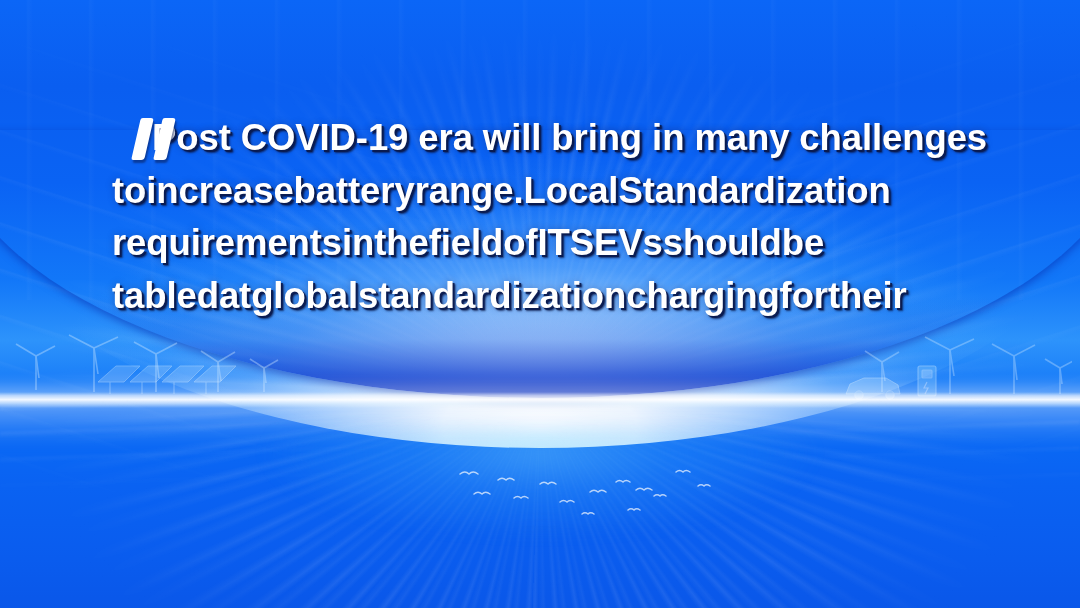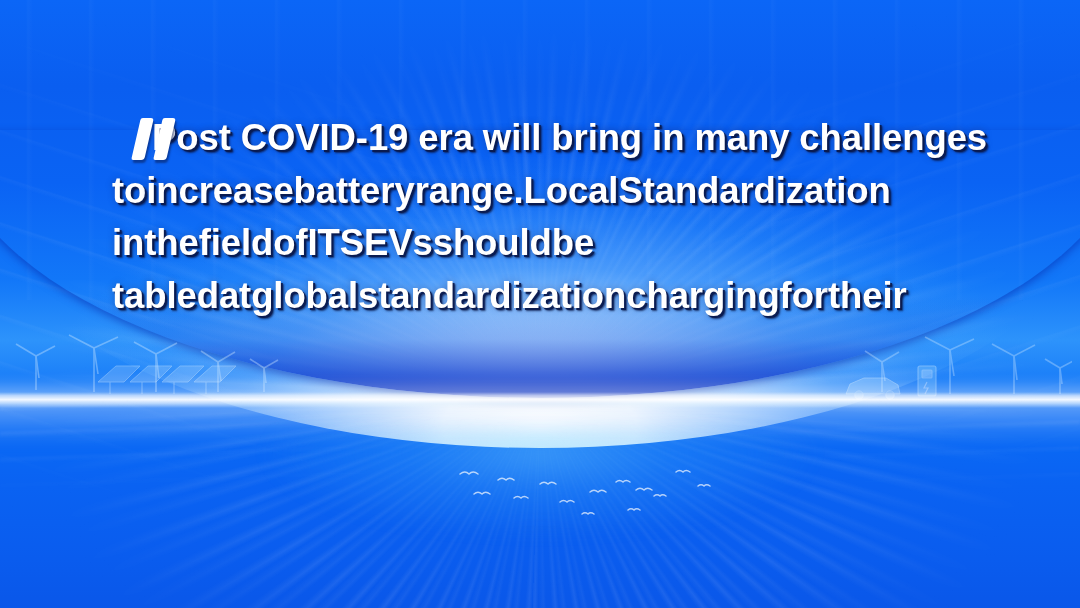--- a/index.html
+++ b/index.html
@@ -393,20 +393,21 @@
 
     <div class="qline just">
         <span>to</span>
         <span>increase</span>
         <span>battery</span>
         <span>range.Local</span>
         <span>Standardization</span>
       </div>
 
     <div class="qline just">
+        <span>requirements</span>
         <span>in</span>
         <span>the</span>
         <span>field</span>
         <span>of</span>
         <span>ITS</span>
         <span>EVs</span>
         <span>should</span>
         <span>be</span>
       </div>
 

